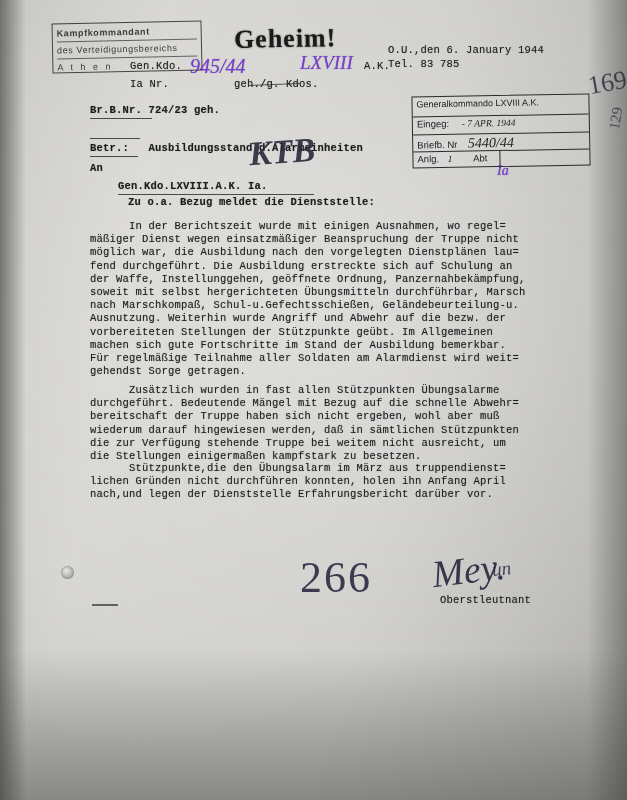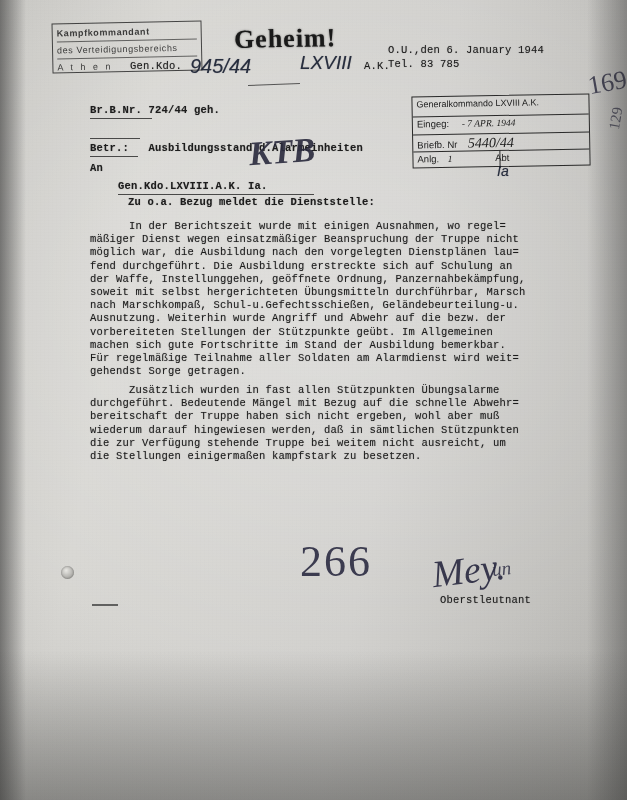--- a/index.html
+++ b/index.html
@@ -117,42 +117,42 @@
   .stamp-gk .r4 { top: 54px; border-top: 1.2px solid #2b2b2b; }
   .stamp-gk .vdiv {
     position:absolute; left: 86px; top: 54px; width: 1.2px; height: 18px;
     background: #2b2b2b;
   }
   .stamp-gk .handwritten { font-family: "Liberation Serif", serif; font-style: italic; }
 
   
   .ink {
     position: absolute;
-    color: #0f172a;
-    font-family: Liberation Sans, sans-serif;
+    color: #6d28d9;
+    font-family: Liberation Serif, serif;
     font-style: italic;
     opacity: .88;
     text-shadow: 0 0 1px rgba(20,20,40,.5);
     white-space: pre;
   }
 
   .ktb {
     position: absolute;
     left: 249px; top: 133px;
     font-family: "Liberation Serif", serif;
     font-size: 34px;
     font-weight: bold;
     font-style: italic;
     color: #2a2a3d;
     transform: rotate(-4deg);
     opacity: .9;
   }
   .num266 {
     position: absolute;
-    left: 300px; top: 536px;
+    left: 300px; top: 552px;
     font-family: "Liberation Serif", serif;
     font-size: 44px;
     color: #22223a;
     opacity: .85;
     letter-spacing: 2px;
   }
   .sig {
     position: absolute;
     left: 432px; top: 548px;
     font-family: "Liberation Serif", serif;
@@ -224,23 +224,24 @@
   <div class="geheim">Geheim!</div>
 
   <div class="typed" style="left:388px; top:44px;">O.U.,den 6. January 1944</div>
   <div class="typed" style="left:388px; top:58px;">Tel. 83 785</div>
 
   <div class="typed" style="left:130px; top:60px;">Gen.Kdo.</div>
   <div class="ink" style="left:300px; top:52px; font-size:19px;">LXVIII</div>
   <div class="typed" style="left:364px; top:60px;">A.K.</div>
   <div class="ink" style="left:190px; top:55px; font-size:20px;">945/44</div>
 
+  <div class="typed" style="left:130px; top:78px;">Ia Nr.          geh./g. Kdos.</div>
   <div class="strike" style="left:248px; top:84px; width:52px; transform:rotate(-2deg);"></div>
 
-  <div class="typed b" style="left:90px; top:104px;">Br.B.Nr. 724/44 geh.</div>
+  <div class="typed b" style="left:90px; top:104px;">Br.B.Nr. 724/23 geh.</div>
   <div class="underline" style="left:90px; top:118px; width:62px;"></div>
 
   <div class="underline" style="left:90px; top:138px; width:50px;"></div>
 
   <div class="typed b" style="left:90px; top:142px;">Betr.:   Ausbildungsstand d.Alarmeinheiten</div>
   <div class="underline" style="left:90px; top:156px; width:48px;"></div>
 
   <div class="typed b" style="left:90px; top:162px;">An</div>
   <div class="typed b" style="left:118px; top:180px;">Gen.Kdo.LXVIII.A.K. Ia.</div>
   <div class="underline" style="left:118px; top:194px; width:196px;"></div>
@@ -253,21 +254,21 @@
       <span>Eingeg:</span>
       <span class="handwritten" style="margin-left:10px">- 7 APR. 1944</span>
     </div>
     <div class="row r3">
       <span>Briefb. Nr</span>
       <span class="handwritten" style="margin-left:8px; font-size:14px;">5440/44</span>
     </div>
     <div class="row r4">
       <span>Anlg.</span>
       <span class="handwritten" style="margin-left:6px">1</span>
-      <span style="margin-left:40px">Abt</span>
+      <span style="margin-left:18px">Abt</span>
     </div>
     <div class="vdiv"></div>
   </div>
   <div class="ink" style="left:497px; top:163px; font-size:14px;">Ia</div>
 
   <div class="num169">169</div>
   <div class="num129">129</div>
 
   <div class="typed para" style="left:90px; top:220px;">      In der Berichtszeit wurde mit einigen Ausnahmen, wo regel=
 mäßiger Dienst wegen einsatzmäßiger Beanspruchung der Truppe nicht
@@ -282,20 +283,23 @@
 Für regelmäßige Teilnahme aller Soldaten am Alarmdienst wird weit=
 gehendst Sorge getragen.</div>
 
   <div class="typed b" style="left:128px; top:196px;">Zu o.a. Bezug meldet die Dienststelle:</div>
   <div class="typed para" style="left:90px; top:384px;">      Zusätzlich wurden in fast allen Stützpunkten Übungsalarme
 durchgeführt. Bedeutende Mängel mit Bezug auf die schnelle Abwehr=
 bereitschaft der Truppe haben sich nicht ergeben, wohl aber muß
 wiederum darauf hingewiesen werden, daß in sämtlichen Stützpunkten
 die zur Verfügung stehende Truppe bei weitem nicht ausreicht, um
 die Stellungen einigermaßen kampfstark zu besetzen.</div>
+  <div class="typed para" style="left:90px; top:462px;">      Stützpunkte,die den Übungsalarm im März aus truppendienst=
+lichen Gründen nicht durchführen konnten, holen ihn Anfang April
+nach,und legen der Dienststelle Erfahrungsbericht darüber vor.</div>
 
   <div class="num266">266</div>
   <div class="sig">Mey.</div>
   <div class="sig2">un</div>
   <div class="typed" style="left:440px; top:594px;">Oberstleutnant</div>
 
   <div class="hole" style="left:61px; top:566px;"></div>
   <div class="tick" style="left:92px; top:604px;"></div>
 
   <div class="grain"></div>

